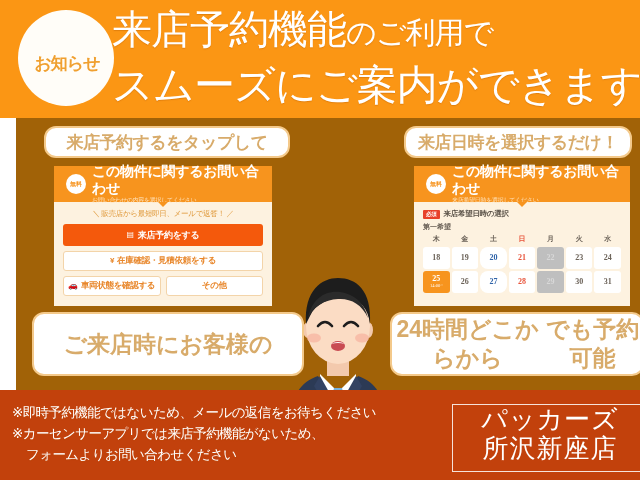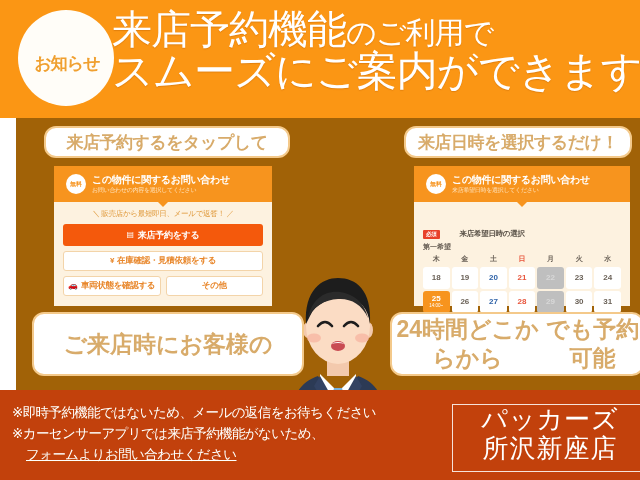--- a/index.html
+++ b/index.html
@@ -50,21 +50,21 @@
     color: #ffffff;
     font-weight: normal;
     text-shadow: 0 1px 1px rgba(180,90,0,0.35);
   }
   .hline {
     white-space: nowrap;
     line-height: 1.06;
   }
   .hl-1 { font-size: 40px; letter-spacing: -1px; }
   .hl-1 .sm { font-size: 30px; }
-  .hl-2 { font-size: 41px; letter-spacing: -1px; margin-top: 0; }
+  .hl-2 { font-size: 41px; letter-spacing: -1px; margin-top: 14px; }
 
   
   .middle {
     position: absolute;
     left: 16px; top: 118px;
     width: 640px; height: 345px;
     background: #a16207;
   }
 
   
@@ -144,21 +144,21 @@
     background: #ffffff;
     color: #f7941e;
     font-size: 6px;
     font-weight: bold;
     display: flex;
     align-items: center;
     justify-content: center;
   }
   .mock-head-texts { color: #ffffff; padding-left: 8px; }
   .mock-head-title {
-    font-size: 10px;
+    font-size: 14px;
     font-weight: bold;
     letter-spacing: -0.3px;
     line-height: 1.2;
   }
   .mock-head-sub {
     font-size: 6px;
     color: #ffe2bb;
     letter-spacing: -0.3px;
     line-height: 1.3;
     margin-top: 1px;
@@ -203,22 +203,21 @@
     box-sizing: border-box;
   }
   .btn-row { display: flex; gap: 5px; margin-top: 5px; }
   .btn-row .btn-outline { margin-top: 0; flex: 1; }
   .mini-icon { font-size: 8px; line-height: 1; }
 
   
   .cal-label-row {
     display: flex;
     align-items: center;
-    gap: 20px;
-    margin-top: 20px;
+    gap: 4px;
   }
   .req-tag {
     background: #e8402a;
     color: #ffffff;
     font-size: 5.5px;
     font-weight: bold;
     padding: 1px 3px;
     border-radius: 1px;
     letter-spacing: -0.2px;
   }
@@ -231,20 +230,21 @@
   .cal-sub {
     color: #6b6258;
     font-size: 7px;
     font-weight: bold;
     margin: 3px 0 2px 0;
   }
   .cal-grid {
     display: grid;
     grid-template-columns: repeat(7, 1fr);
     gap: 2px;
+    font-family: Liberation Serif, serif;
   }
   .cal-dow {
     text-align: center;
     font-size: 7px;
     font-weight: bold;
     color: #6b6258;
     padding-bottom: 1px;
   }
   .cal-dow.sun { color: #e8553c; }
   .cal-cell {
@@ -253,21 +253,21 @@
     border-radius: 3px;
     font-size: 8px;
     font-weight: bold;
     color: #6b6258;
     display: flex;
     flex-direction: column;
     align-items: center;
     justify-content: center;
     line-height: 1;
   }
-  .cal-cell.blue { color: #2f63a8; }
+  .cal-cell.blue { color: #2f63a8; border-radius: 8px; }
   .cal-cell.red  { color: #e8553c; }
   .cal-cell.off  { background: #bfbfbf; color: #d8d8d8; }
   .cal-cell.sel  { background: #f7941e; color: #ffffff; }
   .cal-cell .slot { font-size: 4.5px; font-weight: normal; margin-top: 1px; }
 
   
   .person { position: absolute; left: 248px; top: 150px; width: 148px; height: 245px; }
 
   
   .footer {
@@ -280,21 +280,21 @@
     position: absolute;
     left: 12px; top: 13px;
     width: 400px;
     color: #ffffff;
     font-size: 13.5px;
     line-height: 1.55;
     letter-spacing: -0.6px;
     text-shadow: 0 1px 1px rgba(180,90,0,0.25);
   }
   .footer-notes div { white-space: nowrap; }
-  .note-indent { padding-left: 14px; text-decoration: underline; }
+  .note-indent { padding-left: 14px; }
   .shop-box {
     position: absolute;
     left: 452px; top: 404px;
     width: 196px; height: 68px;
     box-sizing: border-box;
     border: 1px solid rgba(255,255,255,0.85);
     color: #ffffff;
     display: flex;
     flex-direction: column;
     align-items: center;

